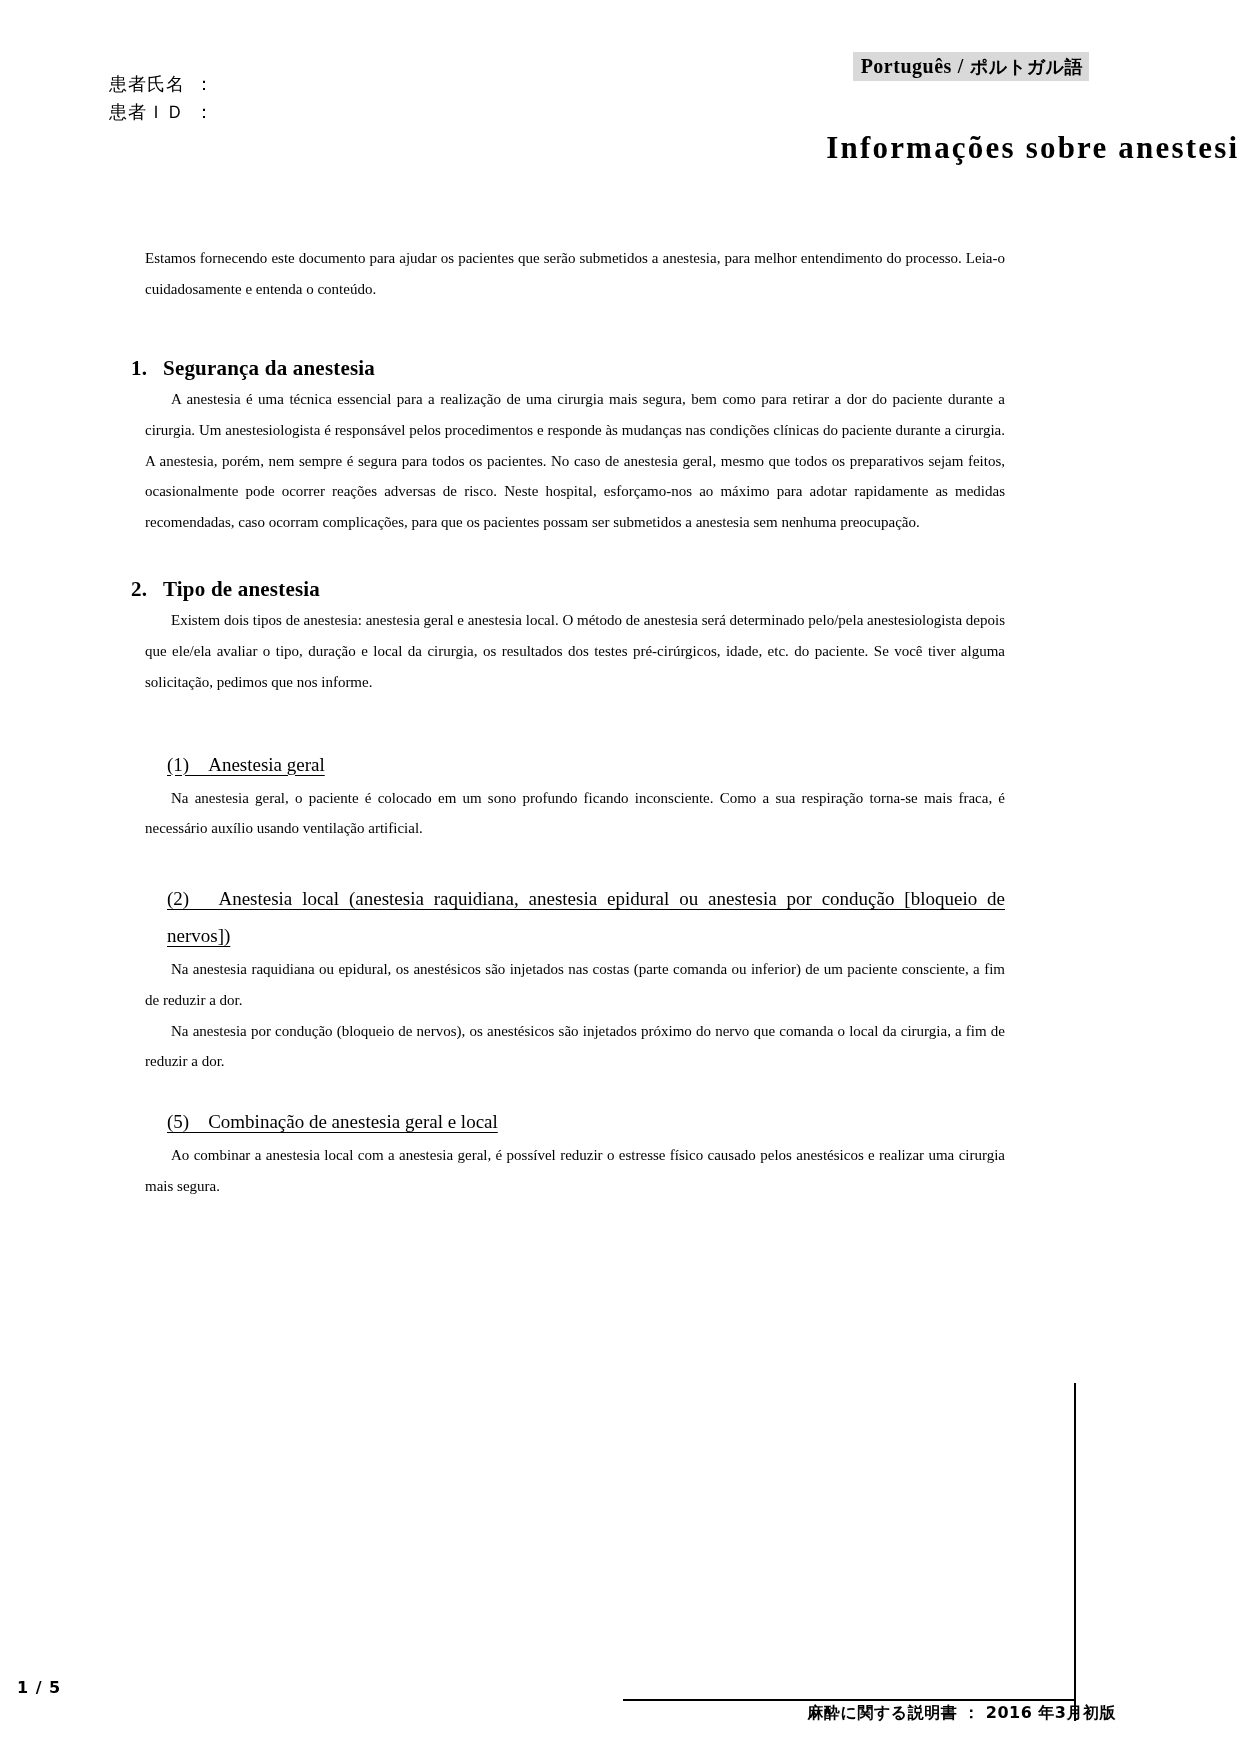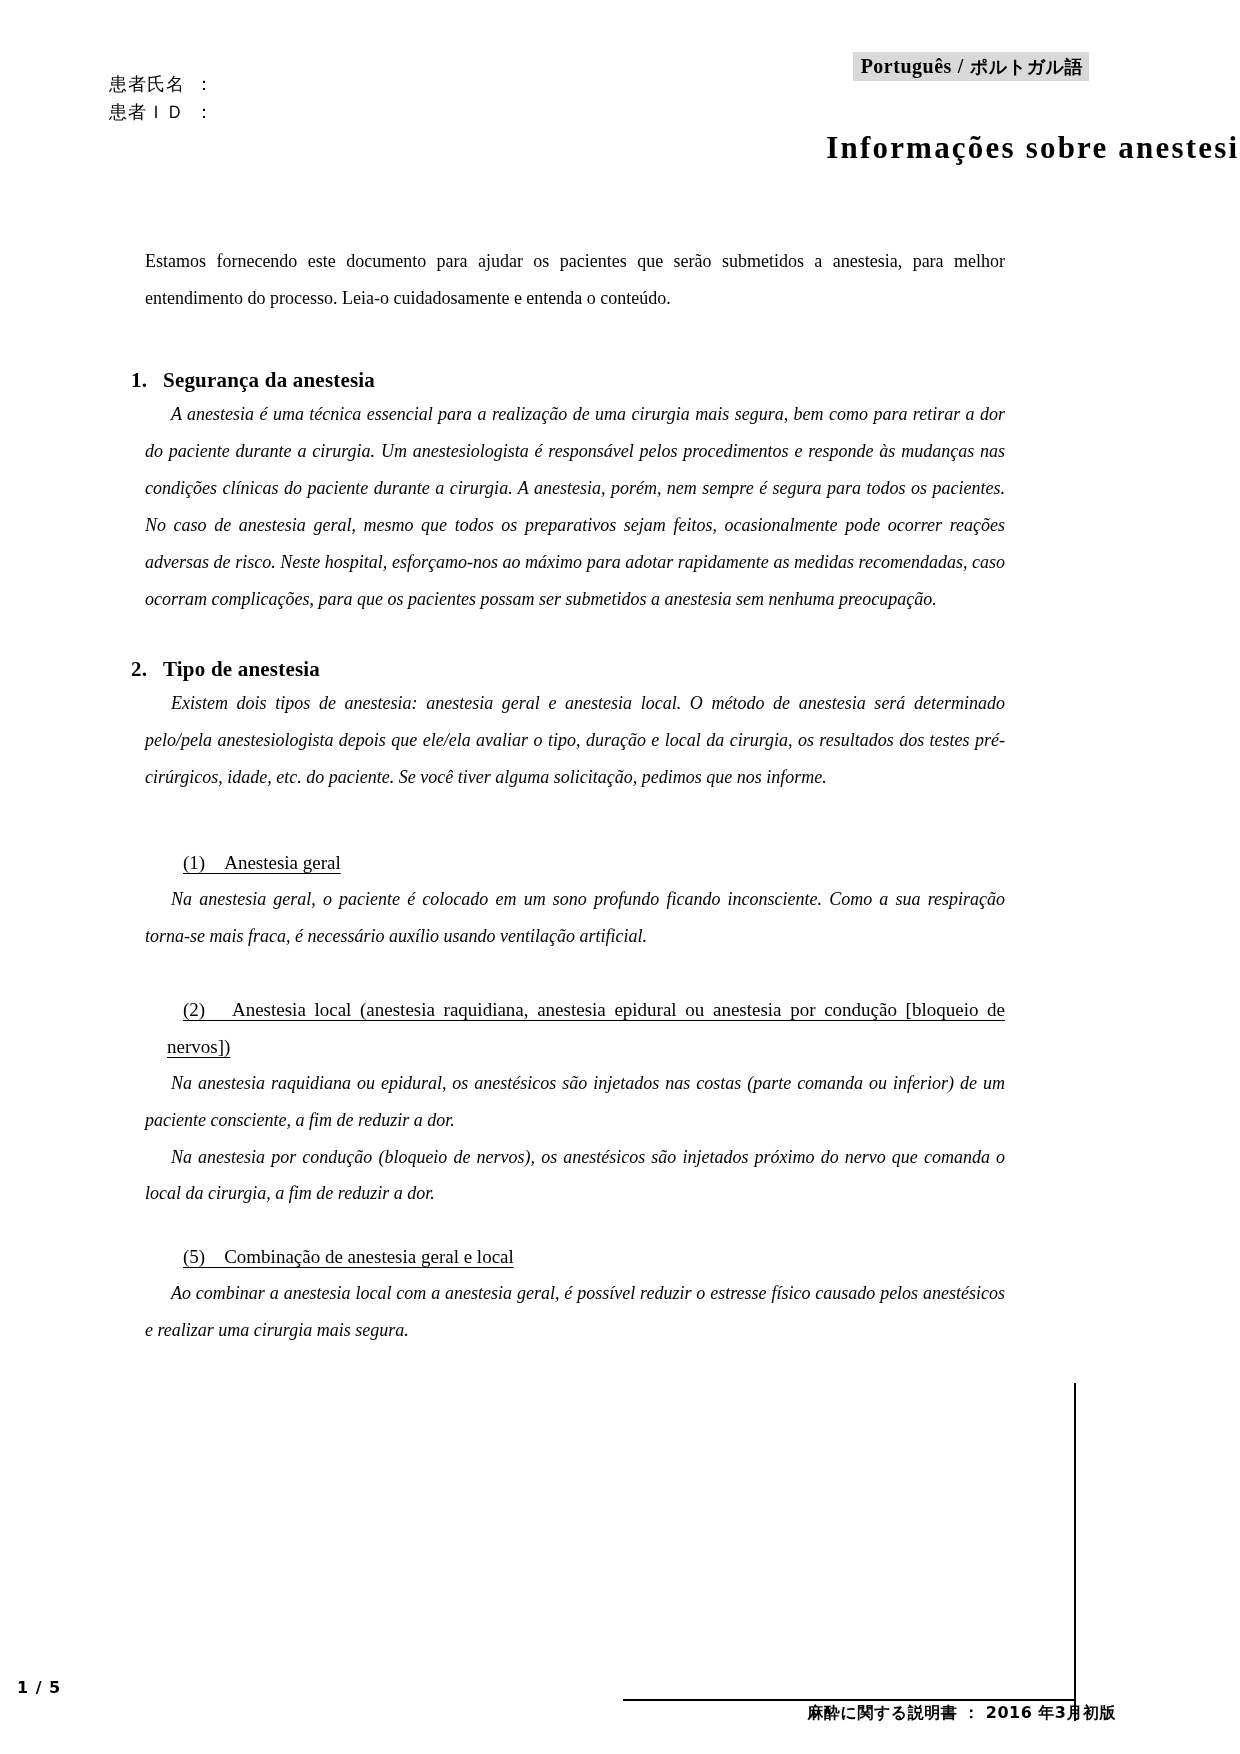--- a/index.html
+++ b/index.html
@@ -73,43 +73,43 @@
   
   .content {
     position: absolute;
     left: 128px;
     top: 243px;
     width: 860px;
   }
 
   p.para {
     margin: 0;
-    font-size: 18px;
+    font-size: 15px;
     line-height: 2.05;
     text-align: justify;
     text-justify: inter-word;
   }
-  p.para.indent { text-indent: 26px; font-style: italic; }
+  p.para.indent { text-indent: 26px; }
 
   .sec-head {
     font-size: 21px;
     font-weight: bold;
     margin: 0;
     line-height: 1.5;
     letter-spacing: 0.2px;
   }
   .sec-head .num {
     display: inline-block;
     width: 32px;
     margin-left: -14px;
   }
 
   .sub-head {
     font-size: 19px;
-    margin: 16px;
+    margin: 0;
     line-height: 1.95;
     text-decoration: underline;
     text-underline-offset: 4px;
     display: inline;
   }
   .sub-head-wrap {
     margin: 0;
     padding-left: 22px;
     font-size: 19px;
     line-height: 1.95;

